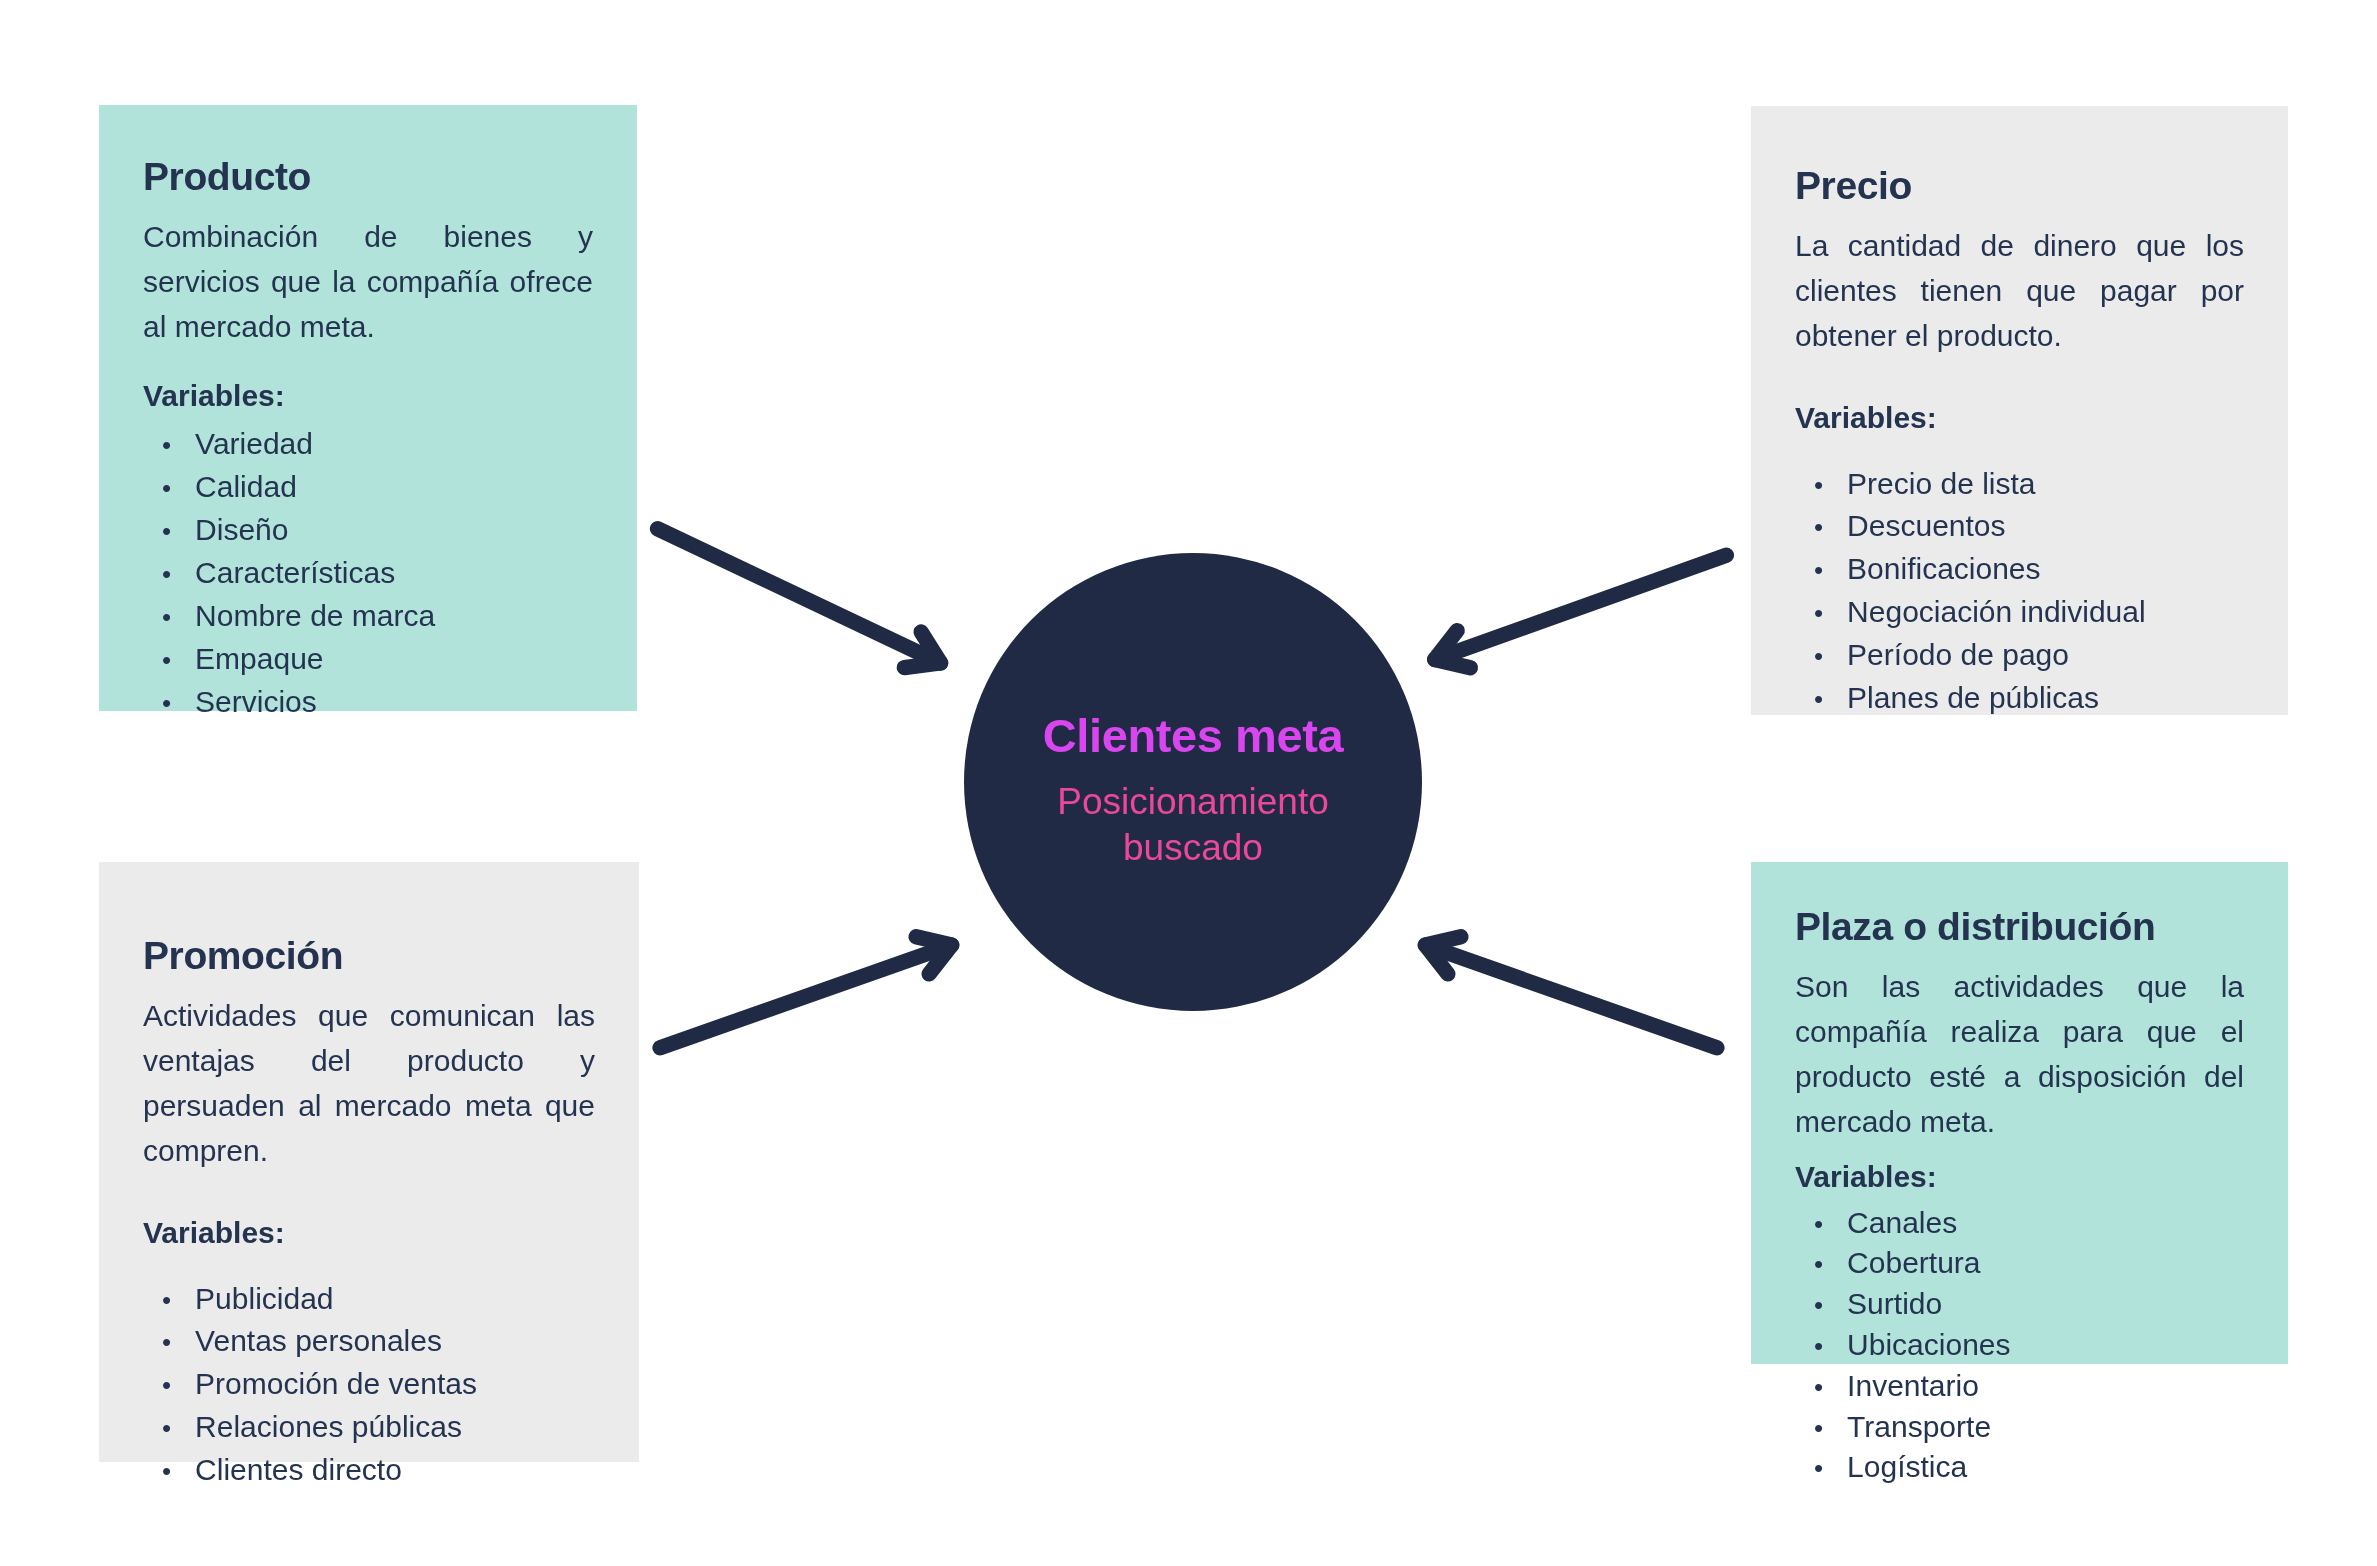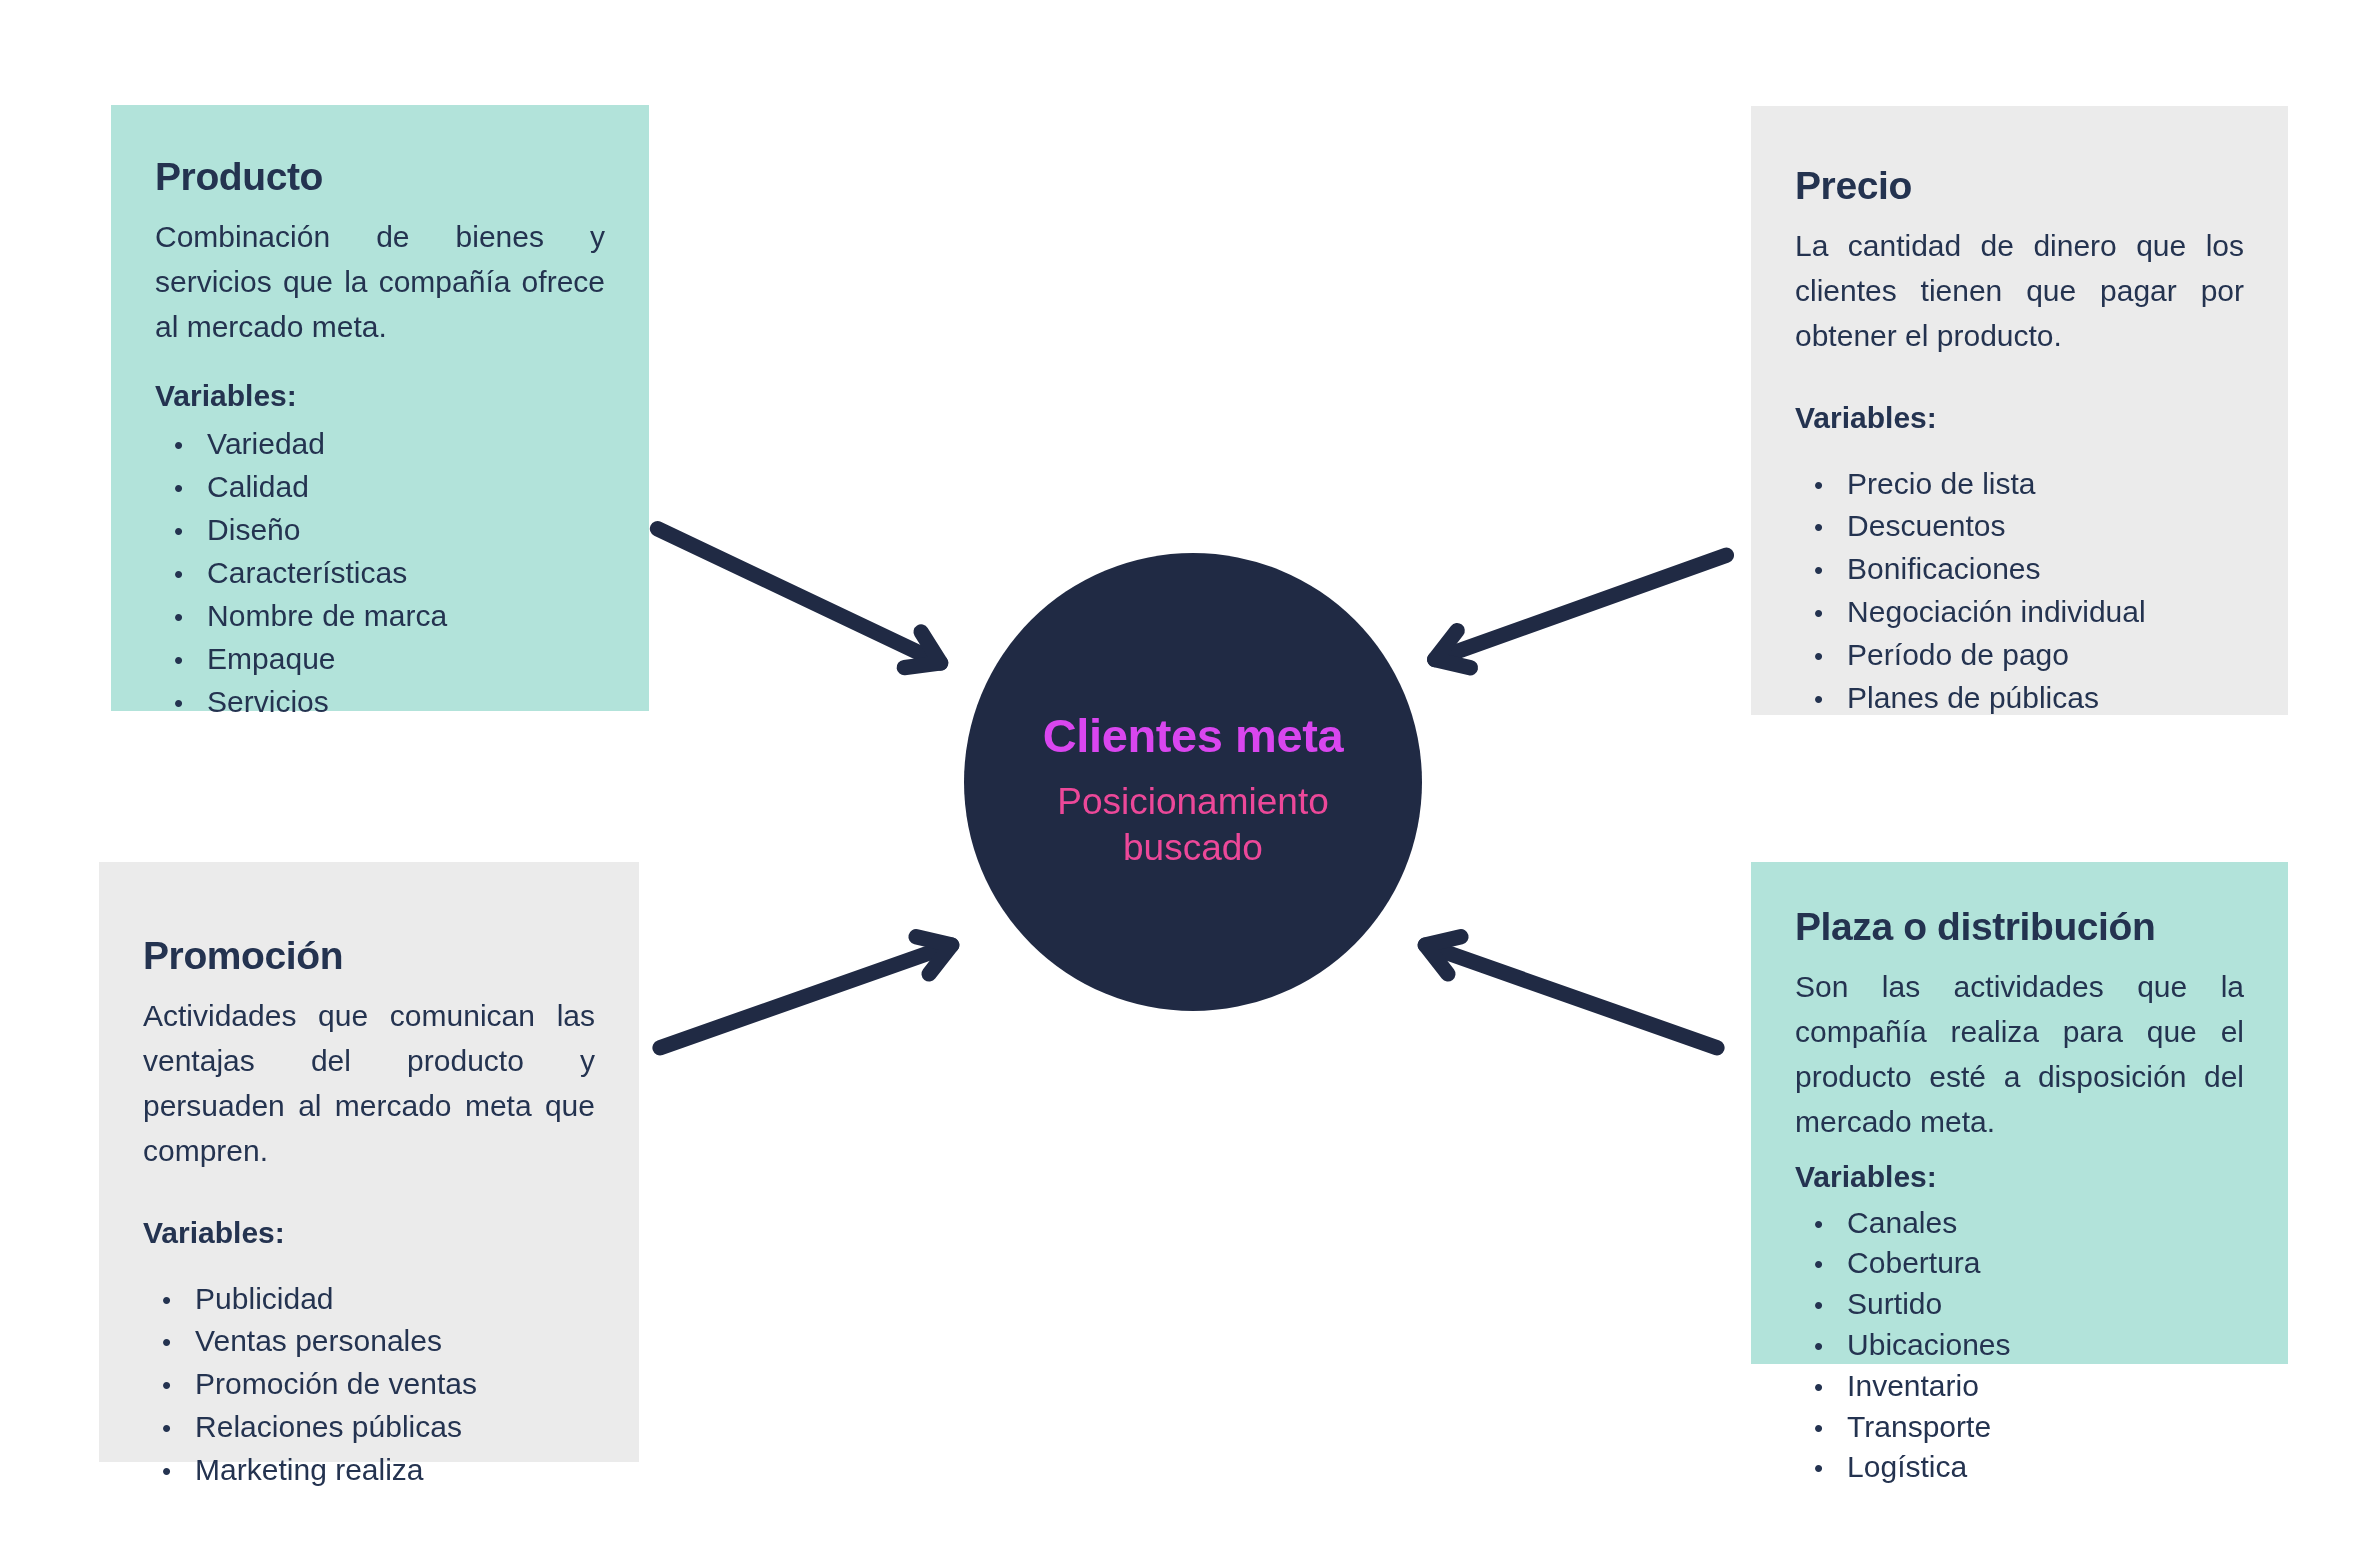--- a/index.html
+++ b/index.html
@@ -56,21 +56,21 @@
   
   #card-precio     { padding-top: 58px; }
   #card-precio .vars-label,
   #card-promocion .vars-label { margin-top: 39px; margin-bottom: 24px; }
   #card-promocion  { padding-top: 72px; }
   #card-plaza      { padding-top: 43px; }
   #card-plaza .vars-label { margin-top: 12px; margin-bottom: 5.1px; }
   #card-plaza .vars-list li { line-height: 1.36; }
   #card-producto .vars-label { margin-top: 26px; margin-bottom: 6.8px; }
 
-  #card-producto  { left: 111px;  top: 105px;  width: 538px; height: 606px; }
+  #card-producto  { left: 99px;  top: 105px;  width: 538px; height: 606px; }
   #card-precio    { left: 1751px; top: 106px;  width: 537px; height: 609px; }
   #card-promocion { left: 99px;  top: 862px; width: 540px; height: 600px; }
   #card-plaza     { left: 1751px; top: 862px; width: 537px; height: 502px; }
 
   .center-circle {
     position: absolute;
     left: 964px; top: 553px;
     width: 458px; height: 458px;
     border-radius: 50%;
     background: #202A44;
@@ -190,21 +190,21 @@
       <li>
         <span class="bullet">•</span>
         <span>Promoción de ventas</span>
       </li>
       <li>
         <span class="bullet">•</span>
         <span>Relaciones públicas</span>
       </li>
       <li>
         <span class="bullet">•</span>
-        <span>Marketing realiza</span>
+        <span>Clientes directo</span>
       </li>
     </ul>
 </section>
 
 <section class="card teal" id="card-plaza">
   <h2 class="card-title">Plaza o distribución</h2>
   <p class="card-desc">Son las actividades que la compañía realiza para que el producto esté a disposición del mercado meta.</p>
   <div class="vars-label">Variables:</div>
   <ul class="vars-list">
       <li>

